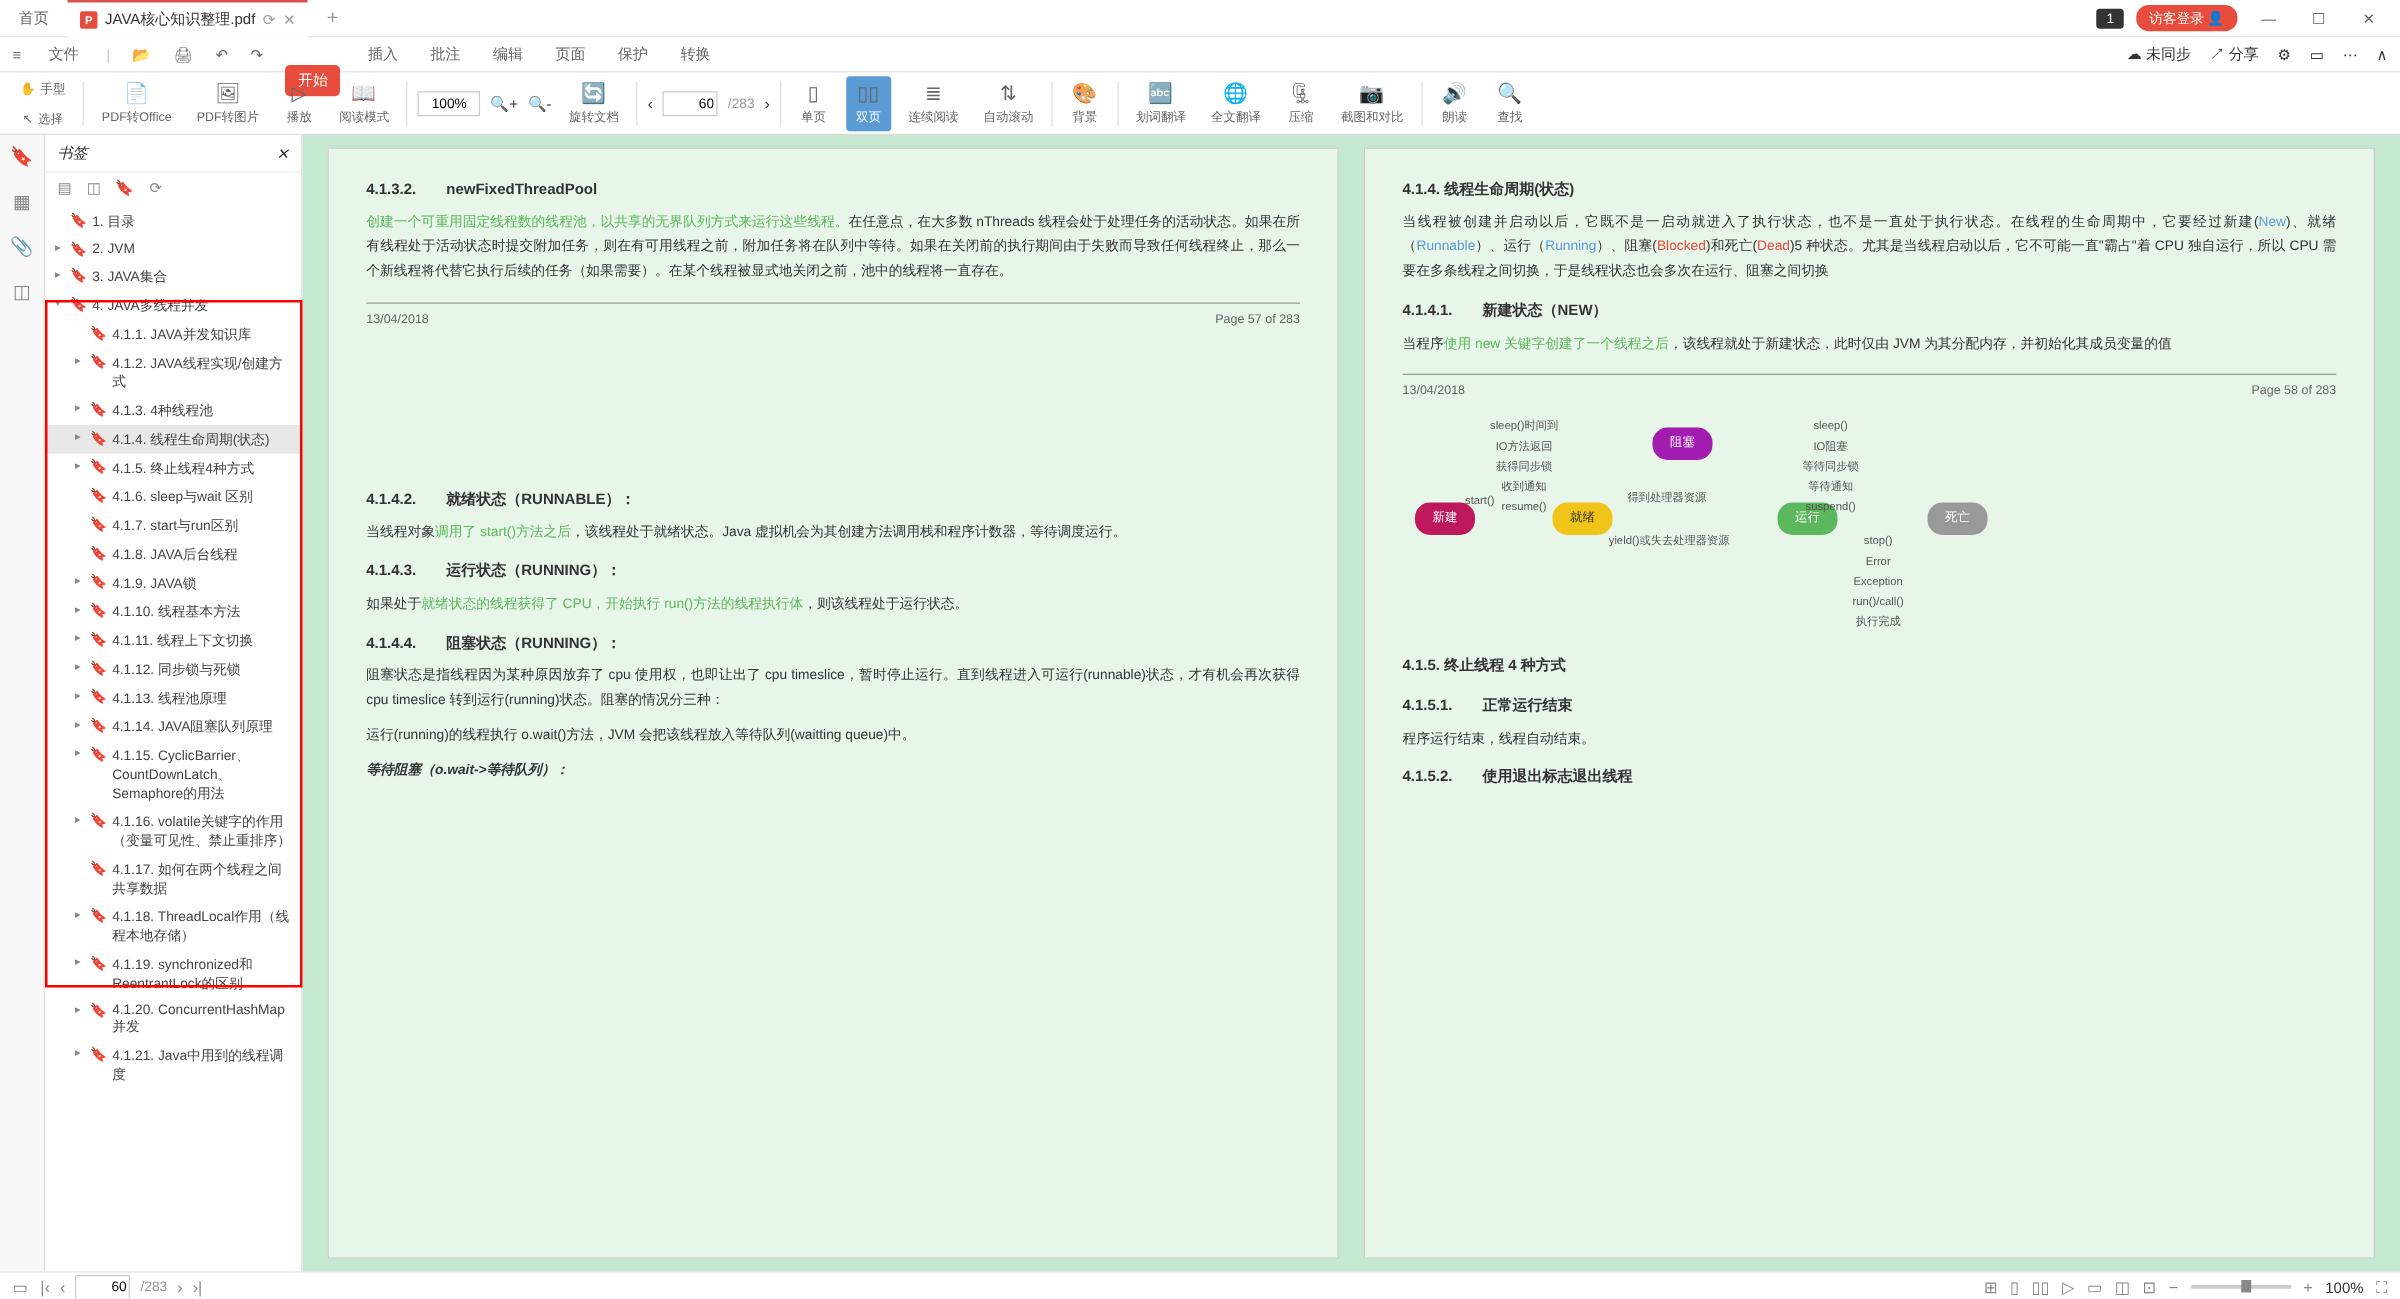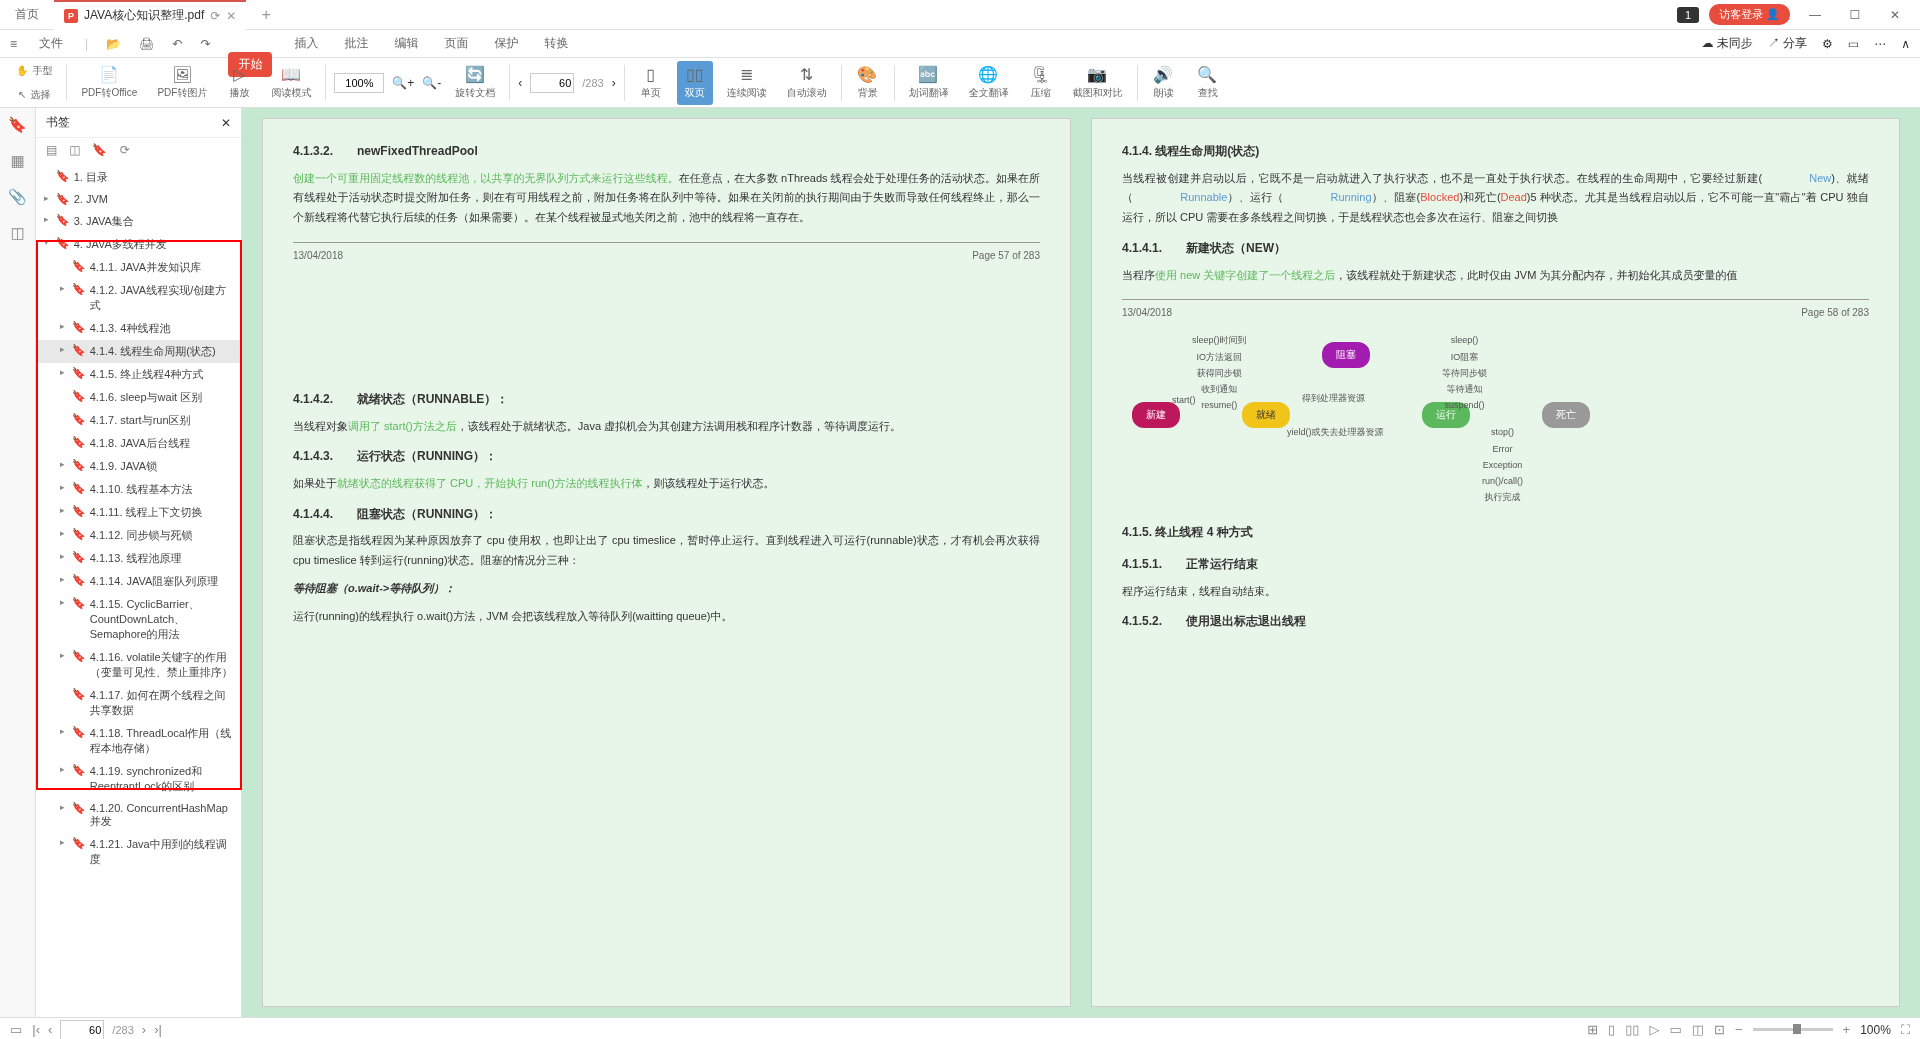--- a/index.html
+++ b/index.html
@@ -39,38 +39,38 @@
 
 .main { display: flex; height: calc(100vh - 130px); }
 
 
 .rail { width: 36px; background: #f8f8f8; border-right: 1px solid #e0e0e0; display: flex; flex-direction: column; align-items: center; padding-top: 8px; gap: 18px; }
 .rail-icon { color: #888; font-size: 15px; cursor: pointer; }
 .rail-icon.active { color: #333; }
 
 
 .bookmarks { width: 206px; background: #fff; border-right: 1px solid #e0e0e0; display: flex; flex-direction: column; }
-.bm-header { height: 30px; display: flex; align-items: center; padding: 0 10px; justify-content: space-between; border-bottom: 1px solid #eee; }
+.bm-header { height: 30px; display: flex; align-items: center; padding: 0 10px; justify-content: space-between; border-bottom: 1px solid #eee; font-style: italic; }
 .bm-tools { height: 24px; display: flex; align-items: center; padding: 0 10px; gap: 12px; color: #888; }
 .bm-tree { flex: 1; overflow-y: auto; padding: 4px 0; }
 .bm-item { display: flex; align-items: flex-start; padding: 4px 6px 4px 8px; font-size: 11px; color: #444; cursor: pointer; gap: 4px; }
 .bm-item.selected { background: #e8e8e8; }
 .bm-arrow { width: 8px; display: inline-block; color: #888; font-size: 9px; }
 .bm-icon { color: #888; font-size: 11px; }
 .bm-label { flex: 1; }
 .red-box { position: absolute; border: 2px solid red; left: 36px; top: 240px; width: 206px; height: 550px; pointer-events: none; z-index: 50; }
 
 
 .content { flex: 1; background: #c5e8d0; position: relative; overflow: hidden; }
 .pages { display: flex; gap: 20px; padding: 10px 20px; height: 100%; }
 .page { flex: 1; background: #e8f5e9; border: 1px solid #ccc; padding: 12px 30px; font-size: 11px; line-height: 1.8; color: #333; position: relative; overflow: hidden; }
 .page h4 { font-size: 12px; font-weight: bold; margin: 10px 0 6px; }
 .page p { margin-bottom: 8px; text-align: justify; }
 .green-text { color: #5cb85c; }
-.blue-text { color: #5b9bd5; padding-left: 47px; }
+.blue-text { color: #5b9bd5; }
 .red-text { color: #e74c3c; }
 
 
 .diagram { margin: 20px 0; position: relative; height: 160px; }
 .state-node { position: absolute; padding: 4px 14px; border-radius: 12px; font-size: 10px; color: #fff; }
 .s-new { background: #be185d; left: 10px; top: 60px; }
 .s-ready { background: #f0c419; left: 120px; top: 60px; color: #333; }
 .s-block { background: #a21caf; left: 200px; top: 0; }
 .s-run { background: #5cb85c; left: 300px; top: 60px; }
 .s-dead { background: #999; left: 420px; top: 60px; }
@@ -398,22 +398,22 @@
           <span>13/04/2018</span>
           <span>Page 57 of 283</span>
         </div>
         <div style="height:100px"></div>
         <h4>4.1.4.2.　　就绪状态（RUNNABLE）：</h4>
         <p><span>当线程对象</span><span class="green-text">调用了 start()方法之后</span><span>，该线程处于就绪状态。Java 虚拟机会为其创建方法调用栈和程序计数器，等待调度运行。</span></p>
         <h4>4.1.4.3.　　运行状态（RUNNING）：</h4>
         <p><span>如果处于</span><span class="green-text">就绪状态的线程获得了 CPU，开始执行 run()方法的线程执行体</span><span>，则该线程处于运行状态。</span></p>
         <h4>4.1.4.4.　　阻塞状态（RUNNING）：</h4>
         <p>阻塞状态是指线程因为某种原因放弃了 cpu 使用权，也即让出了 cpu timeslice，暂时停止运行。直到线程进入可运行(runnable)状态，才有机会再次获得 cpu timeslice 转到运行(running)状态。阻塞的情况分三种：</p>
+        <p>运行(running)的线程执行 o.wait()方法，JVM 会把该线程放入等待队列(waitting queue)中。</p>
         <p><b><i>等待阻塞（o.wait-&gt;等待队列）：</i></b></p>
-        <p>运行(running)的线程执行 o.wait()方法，JVM 会把该线程放入等待队列(waitting queue)中。</p>
       </div>
 
       <div class="page">
         <h4>4.1.4. 线程生命周期(状态)</h4>
         <p>
           <span>当线程被创建并启动以后，它既不是一启动就进入了执行状态，也不是一直处于执行状态。在线程的生命周期中，它要经过新建(</span><span class="blue-text">New</span><span>)、就绪（</span><span class="blue-text">Runnable</span><span>）、运行（</span><span class="blue-text">Running</span><span>）、阻塞(</span><span class="red-text">Blocked</span><span>)和死亡(</span><span class="red-text">Dead</span><span>)5 种状态。尤其是当线程启动以后，它不可能一直"霸占"着 CPU 独自运行，所以 CPU 需要在多条线程之间切换，于是线程状态也会多次在运行、阻塞之间切换</span>
         </p>
         <h4>4.1.4.1.　　新建状态（NEW）</h4>
         <p><span>当程序</span><span class="green-text">使用 new 关键字创建了一个线程之后</span><span>，该线程就处于新建状态，此时仅由 JVM 为其分配内存，并初始化其成员变量的值</span></p>
         <div style="display:flex;justify-content:space-between;font-size:10px;color:#666;border-top:1px solid #999;padding-top:4px;margin:14px 0">

